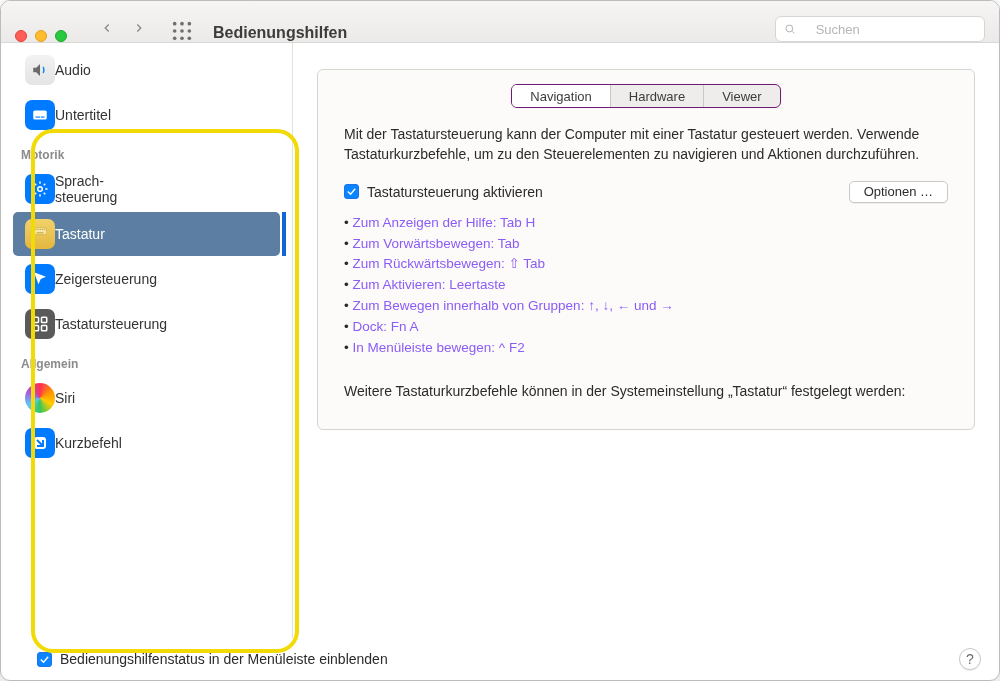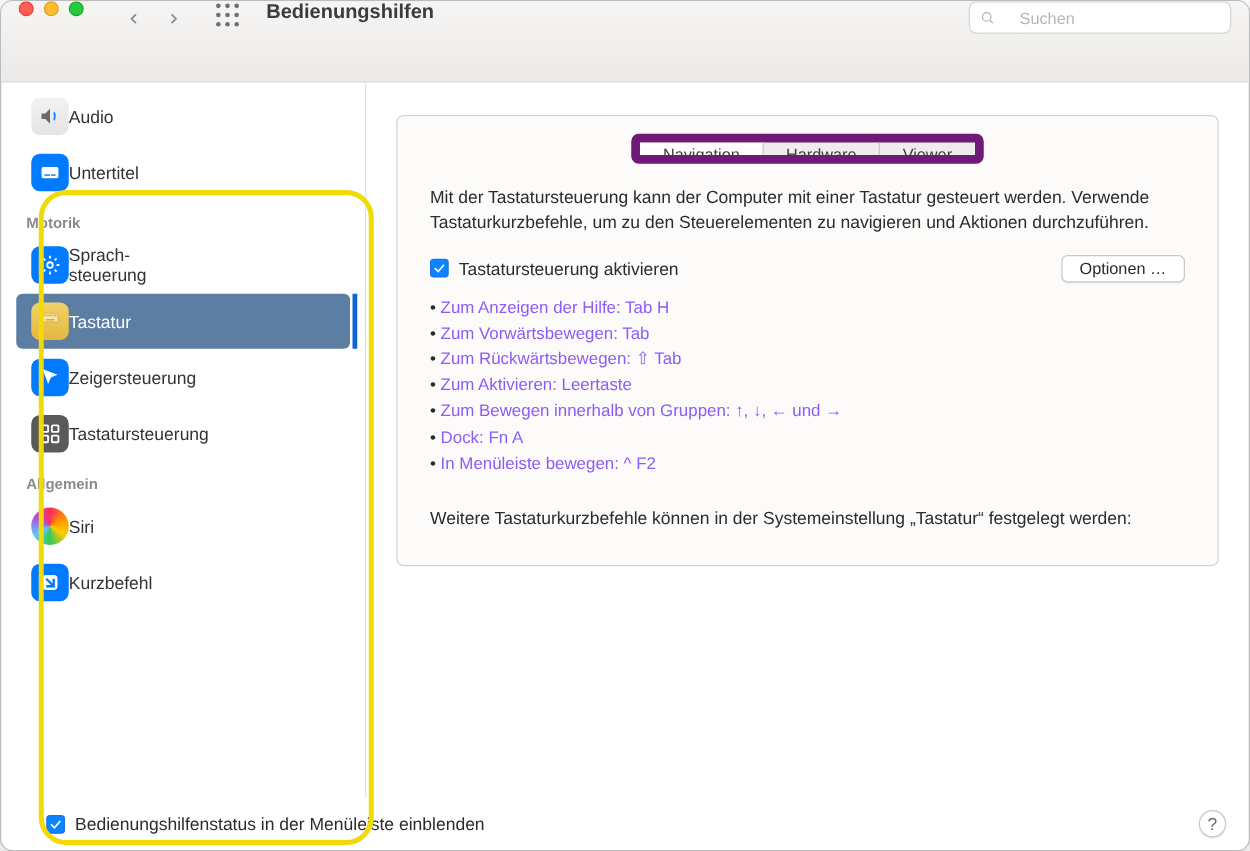--- a/index.html
+++ b/index.html
@@ -16,23 +16,23 @@
     height: 681px;
     background: #fff;
     border: 1px solid #bcbcbc;
     border-radius: 10px;
     display: flex;
     flex-direction: column;
     overflow: hidden;
     box-shadow: 0 8px 30px rgba(0,0,0,0.2);
   }
   .titlebar {
-    height: 65px;
+    height: 42px;
     display: flex;
-    align-items: flex-start;
+    align-items: flex-end;
     padding: 0 14px;
     gap: 8px;
     border-bottom: 1px solid #d9d8d6;
     background: linear-gradient(#f6f5f3,#eceae8);
   }
   .traffic { display: flex; gap: 8px; margin-right: 10px; }
   .dot { width: 12px; height: 12px; border-radius: 50%; }
   .dot.red { background: #ff5f57; border:1px solid #e24238;}
   .dot.yel { background: #febc2e; border:1px solid #dfa023;}
   .dot.grn { background: #28c840; border:1px solid #1aab2b;}
@@ -119,21 +119,21 @@
     border:1px solid #d6d4d1;
     border-radius:6px;
     background:#fcfbfa;
     padding: 0 0 18px 0;
   }
   .tabs-row {
     display:flex; justify-content:center;
     padding: 14px 0 16px 0;
   }
   .seg {
-    display:flex; border:7px solid #701a75; border-radius:6px;
+    display:flex; border:1px solid #701a75; border-radius:6px;
     overflow:hidden; background:#eeedeb; height:24px;
     box-shadow: 0 0 0 1px rgba(0,0,0,0.02);
   }
   .seg button {
     border:none; background:transparent; padding:2px 18px;
     font-size:13px; color:#3c3c3c; cursor:pointer;
     border-right:1px solid #c9c8c6;
   }
   .seg button:last-child{ border-right:none; }
   .seg button.active { background:#fff; font-weight:500; }

